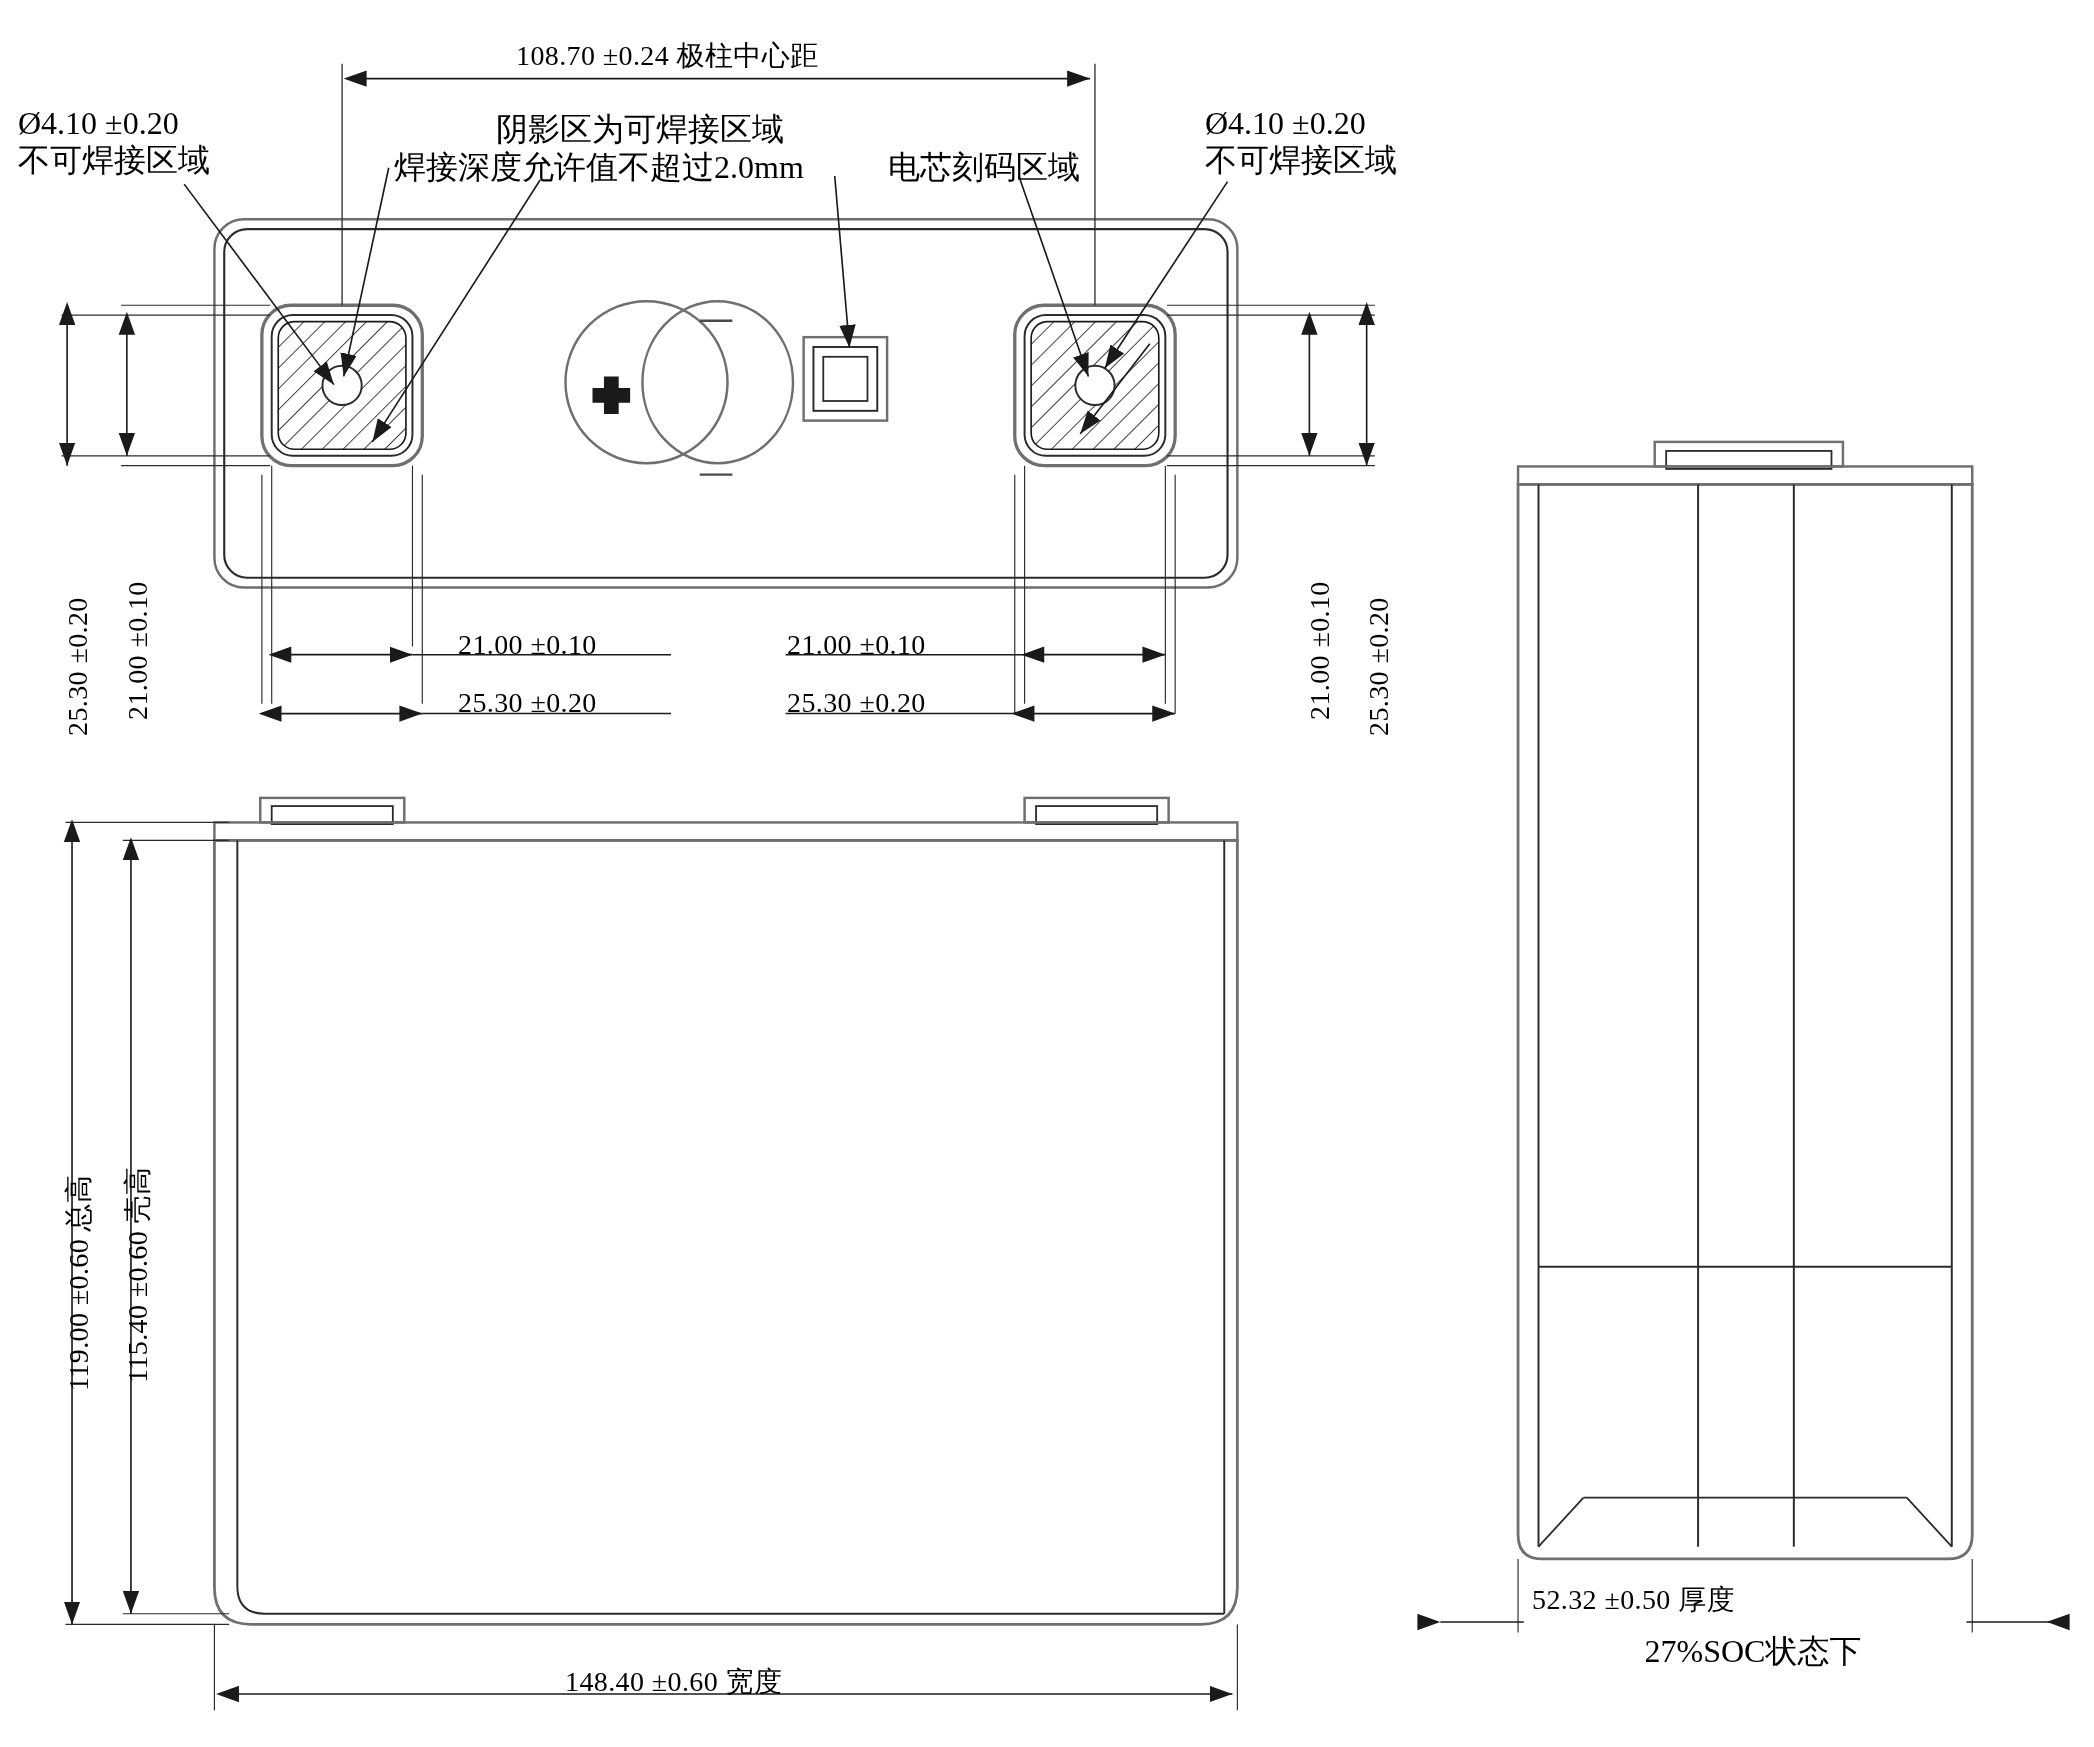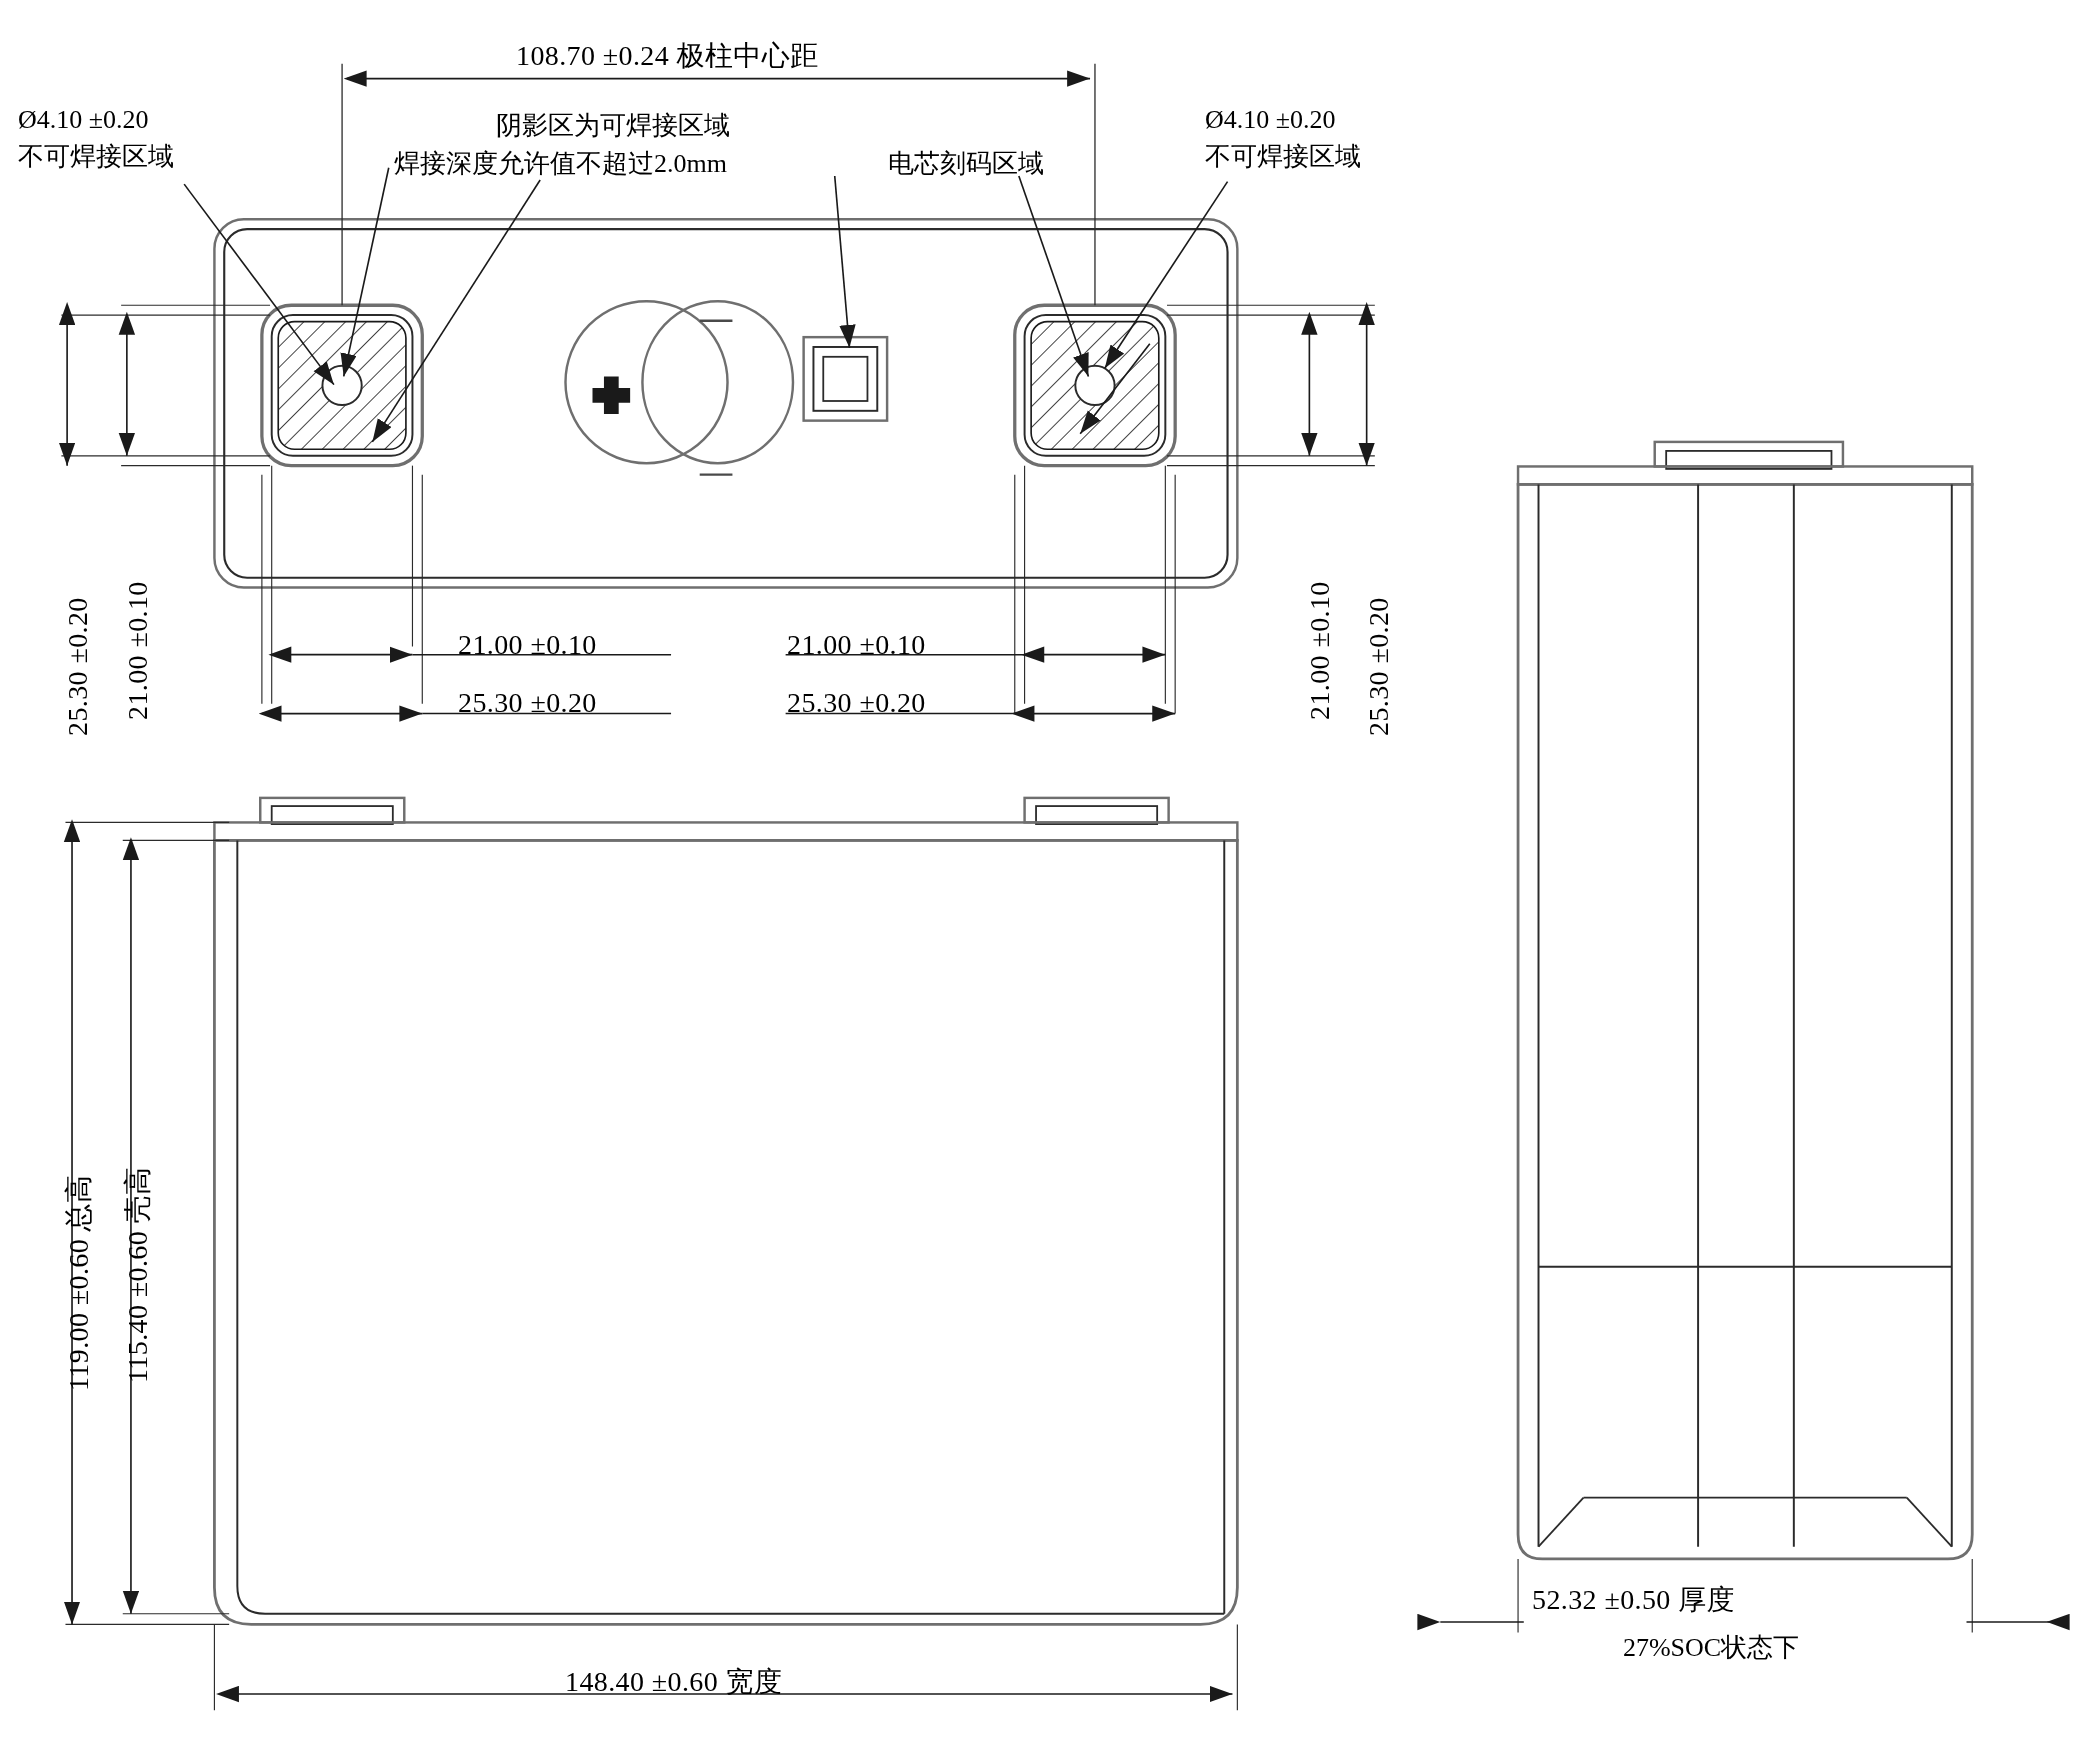--- a/index.html
+++ b/index.html
@@ -27,21 +27,21 @@
     font-family: "Liberation Serif", serif;
     color: #000000;
     white-space: nowrap;
     line-height: 1.18;
   }
   .dim {
     font-size: 28px;
     letter-spacing: 0.4px;
   }
   .note {
-    font-size: 26px;
+    font-size: 32px;
   }
   .vert {
     transform-origin: 0 0;
     transform: rotate(-90deg);
   }
   .ctr {
     text-align: center;
   }
 </style>
 </head>
@@ -203,16 +203,16 @@
 
   <div class="lbl dim" style="left:787px; top:628px;">21.00  ±0.10</div>
   <div class="lbl dim" style="left:787px; top:686px;">25.30  ±0.20</div>
 
   <div class="lbl dim vert" style="left:62px; top:1391px;">119.00  ±0.60  总高</div>
   <div class="lbl dim vert" style="left:121px; top:1383px;">115.40  ±0.60  壳高</div>
 
   <div class="lbl dim" style="left:565px; top:1665px;">148.40  ±0.60  宽度</div>
 
   <div class="lbl dim" style="left:1532px; top:1583px;">52.32  ±0.50  厚度</div>
-  <div class="lbl note ctr" style="left:1482px; top:1633px; width:458px;">27%SOC状态下</div>
+  <div class="lbl note ctr" style="left:1524px; top:1633px; width:458px;">27%SOC状态下</div>
 
 </div>
 
 
 </body></html>

